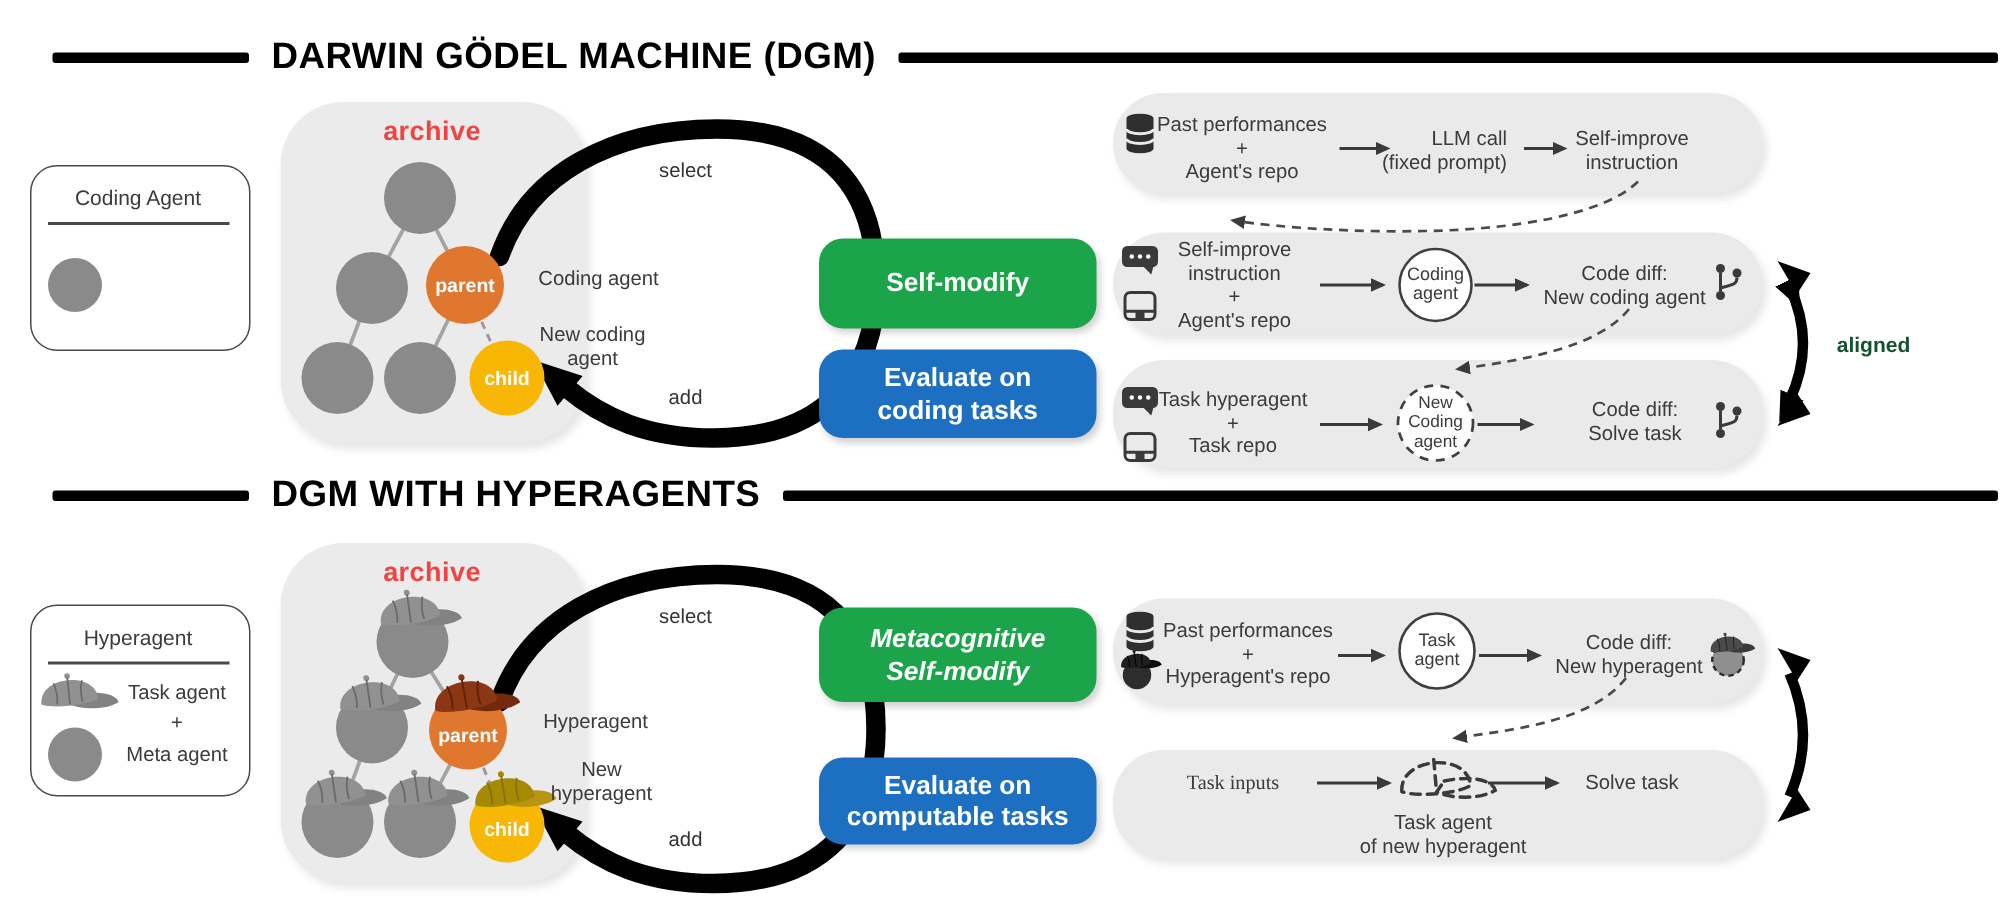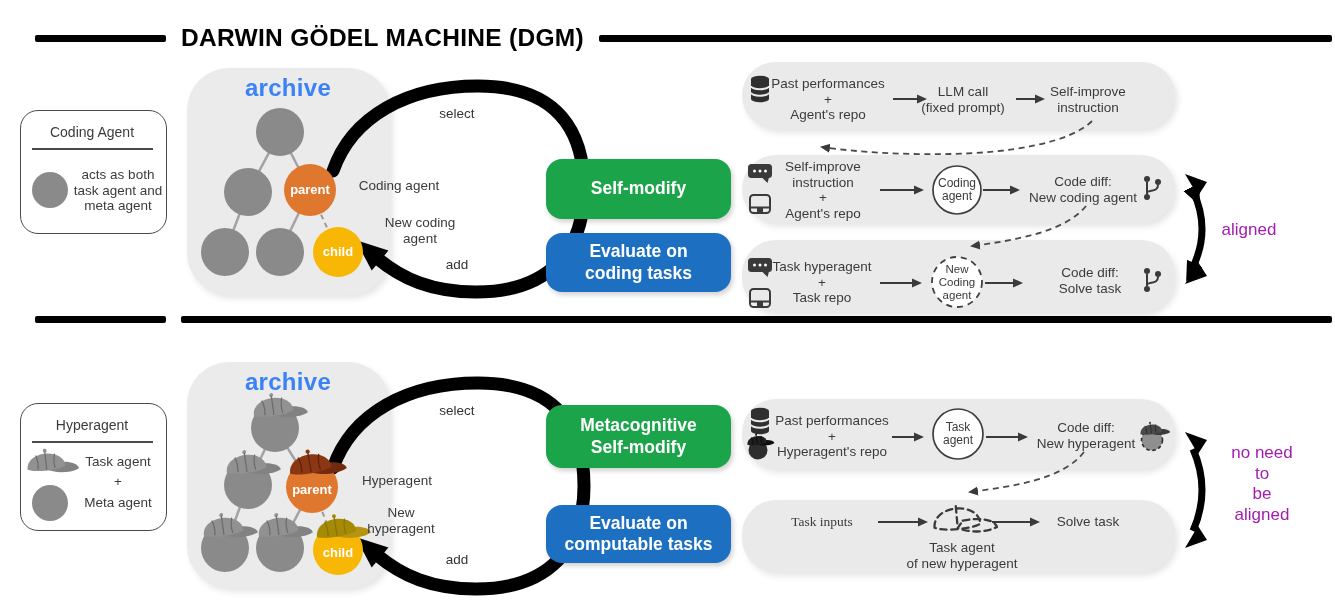--- a/index.html
+++ b/index.html
@@ -15,23 +15,23 @@
   .hfix{width:131px;}
   .hflex{flex:1;}
   .panel{background:#EAEAEA;border-radius:34px;box-shadow:3px 4px 6px rgba(0,0,0,.10);}
   .archive{background:#EBEBEB;border-radius:42px;box-shadow:3px 4px 6px rgba(0,0,0,.10);}
   .legend{position:absolute;z-index:0;background:#fff;border:1.6px solid #4a4a4a;border-radius:18px;}
   .ldiv{position:absolute;z-index:2;height:1.6px;background:#4a4a4a;width:121px;left:32px;}
   .btn{position:absolute;z-index:2;border-radius:16px;color:#fff;font-weight:bold;
        font-size:17.5px;line-height:1.22;display:flex;align-items:center;justify-content:center;
        text-align:center;white-space:pre-line;box-shadow:2px 3px 5px rgba(0,0,0,.18);}
   .nodelbl{font-weight:bold;font-size:13px;color:#fff;}
-  .archlbl{font-weight:bold;font-size:24px;color:#3b82f6;letter-spacing:.3px;}
+  .archlbl{font-weight:bold;font-size:18px;color:#ef4444;letter-spacing:.3px;}
   .looplbl{font-size:13.5px;color:#333;}
-  .note{font-weight:normal;font-size:17px;color:#a21caf;line-height:1.22;}
+  .note{font-weight:bold;font-size:14px;color:#14532d;line-height:1.22;}
   .circlbl{font-size:12px;line-height:1.12;}
   .capDome{fill:var(--dome,#919191);}
   .capBrim{fill:var(--brim,#828282);}
   .capSeam{stroke:var(--seam,#6a6a6a);fill:none;stroke-width:1.2px;}
 </style>
 </head>
 <body>
 
 <div id="canvas">
 
@@ -210,46 +210,44 @@
     <polygon points="1198,526 1185,548 1207,540" fill="#000"></polygon>
   </svg>
 
   <div class="hdr" style="left:35px;top:24px;width:1297px;">
     <div class="hline hfix"></div>
     <span>DARWIN GÖDEL MACHINE (DGM)</span>
     <div class="hline hflex"></div>
   </div>
   <div class="hdr" style="left:35px;top:316px;width:1297px;">
     <div class="hline hfix"></div>
+    <span>DGM WITH HYPERAGENTS</span>
     <div class="hline hflex"></div>
   </div>
 
   <div class="ct" style="left:92px;top:132px;font-size:14px;">Coding Agent</div>
   <div class="ldiv" style="top:148px;"></div>
-  <div class="ct" style="left:118px;top:190px;">acts as both
-task agent and
-meta agent</div>
 
   <div class="ct archlbl" style="left:288px;top:88px;">archive</div>
   <div class="ct nodelbl" style="left:310px;top:190px;">parent</div>
   <div class="ct nodelbl" style="left:338px;top:252px;">child</div>
   <div class="ct looplbl" style="left:457px;top:114px;">select</div>
   <div class="ct looplbl" style="left:457px;top:265px;">add</div>
   <div class="ct" style="left:399px;top:186px;">Coding agent</div>
-  <div class="ct" style="left:420px;top:231px;">New coding
+  <div class="ct" style="left:395px;top:231px;">New coding
 agent</div>
 
   <div class="btn" style="left:546px;top:159px;width:185px;height:60px;background:#1CA44B;">Self-modify</div>
   <div class="btn" style="left:546px;top:233px;width:185px;height:59px;background:#1D70C1;">Evaluate on
 coding tasks</div>
 
   <div class="ct" style="left:828px;top:99px;">Past performances
 +
 Agent's repo</div>
-  <div class="ct" style="left:963px;top:100px;">LLM call
+  <div class="ct" style="left:963px;top:100px;text-align:right;">LLM call
 (fixed prompt)</div>
   <div class="ct" style="left:1088px;top:100px;">Self-improve
 instruction</div>
 
   <div class="ct" style="left:823px;top:190px;">Self-improve
 instruction
 +
 Agent's repo</div>
   <div class="ct circlbl" style="left:957px;top:190px;">Coding
 agent</div>
@@ -275,34 +273,32 @@
 
   <div class="ct archlbl" style="left:288px;top:382px;">archive</div>
   <div class="ct nodelbl" style="left:312px;top:490px;">parent</div>
   <div class="ct nodelbl" style="left:338px;top:553px;">child</div>
   <div class="ct looplbl" style="left:457px;top:411px;">select</div>
   <div class="ct looplbl" style="left:457px;top:560px;">add</div>
   <div class="ct" style="left:397px;top:481px;">Hyperagent</div>
   <div class="ct" style="left:401px;top:521px;">New
 hyperagent</div>
 
-  <div class="btn" style="left:546px;top:405px;width:185px;height:63px;background:#1CA44B;">Metacognitive
+  <div class="btn" style="left:546px;top:405px;width:185px;height:63px;background:#1CA44B;font-style:italic;">Metacognitive
 Self-modify</div>
   <div class="btn" style="left:546px;top:505px;width:185px;height:58px;background:#1D70C1;">Evaluate on
 computable tasks</div>
 
   <div class="ct" style="left:832px;top:436px;">Past performances
 +
 Hyperagent's repo</div>
   <div class="ct circlbl" style="left:958px;top:434px;">Task
 agent</div>
   <div class="ct" style="left:1086px;top:436px;">Code diff:
 New hyperagent</div>
 
   <div class="ct" style="left:822px;top:522px;font-family:Liberation Serif, serif;">Task inputs</div>
   <div class="ct" style="left:962px;top:556px;">Task agent
 of new hyperagent</div>
   <div class="ct" style="left:1088px;top:522px;">Solve task</div>
 
-  <div class="ct note" style="left:1262px;top:484px;">no need to
-be aligned</div>
 
 </div>
 
 </body></html>

